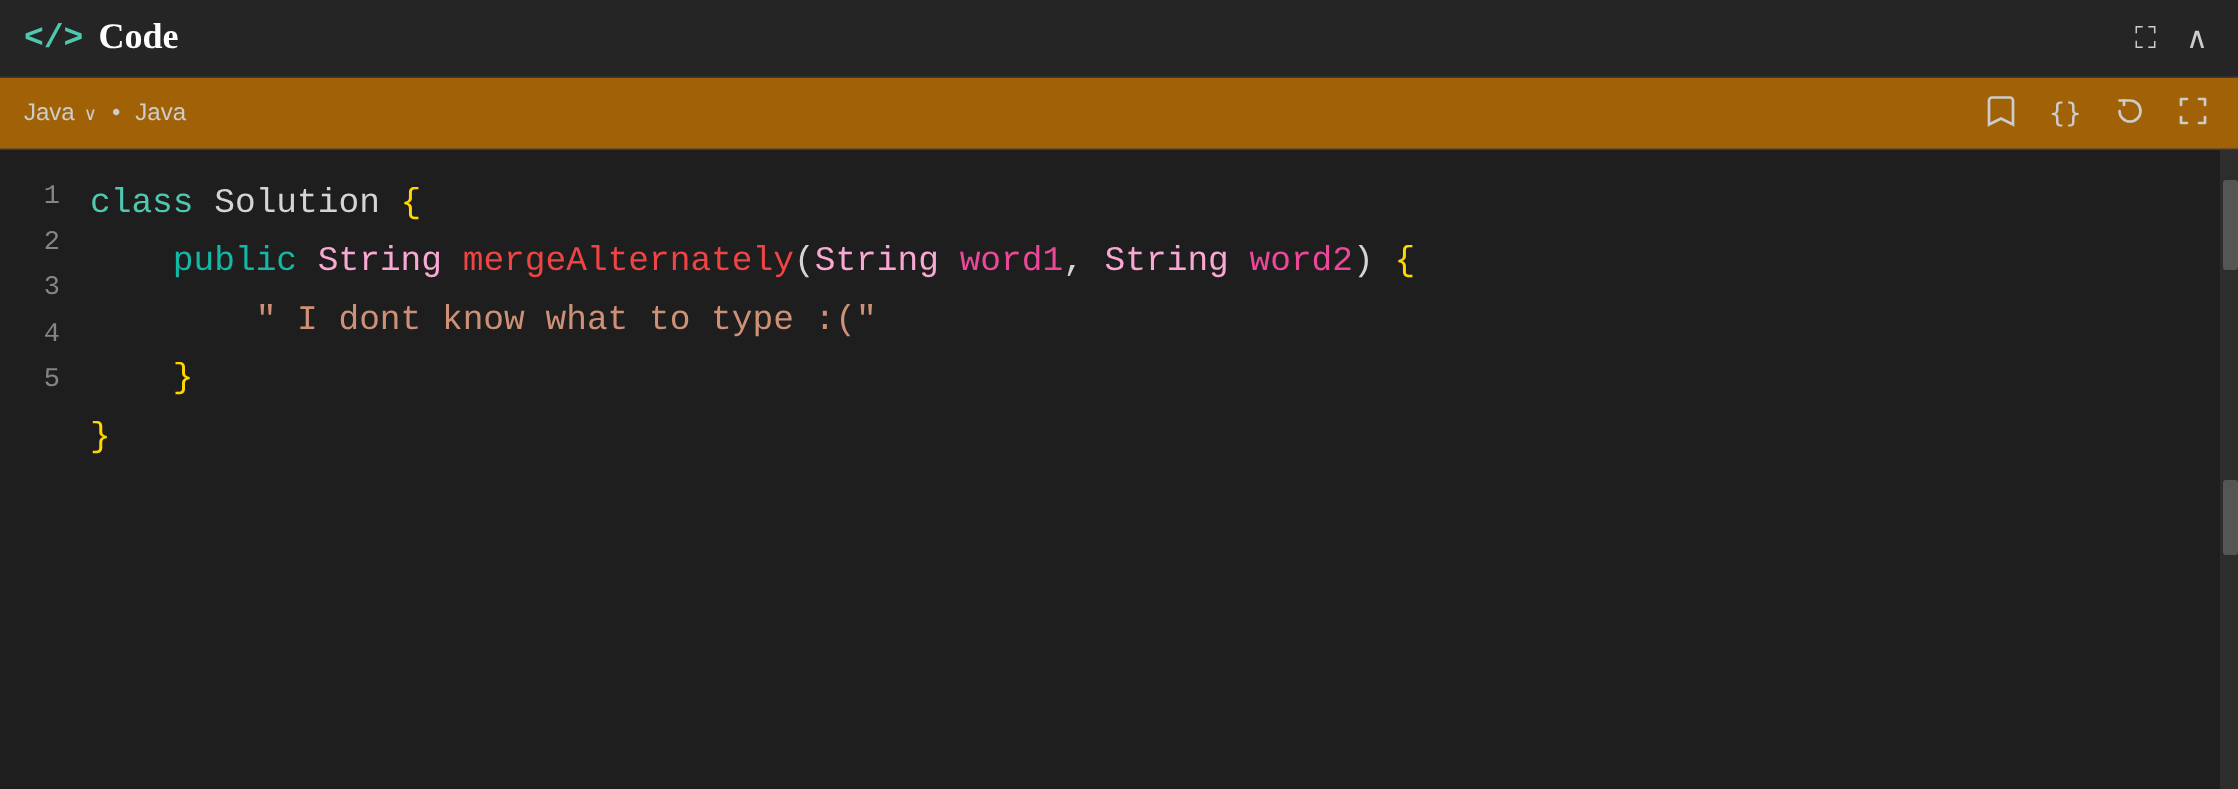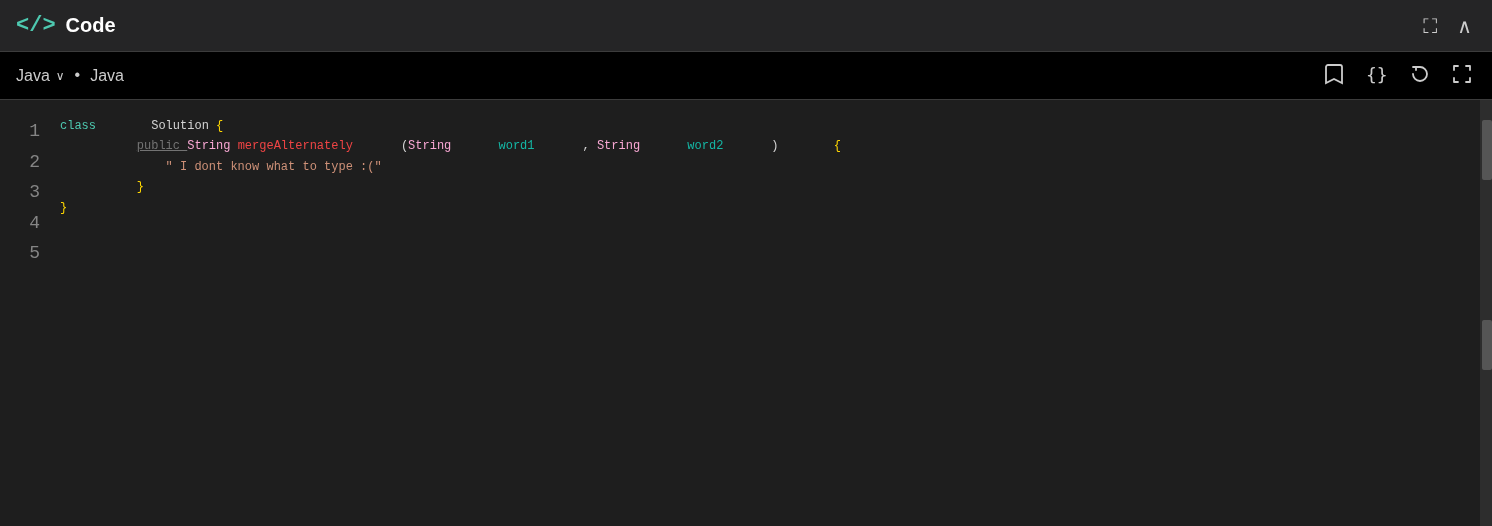--- a/index.html
+++ b/index.html
@@ -41,23 +41,23 @@
     }
 
     .header-icon {
       color: #4ec9b0;
       font-size: 22px;
       font-weight: bold;
     }
 
     .header-title {
       color: #ffffff;
-      font-size: 20px;
+      font-size: 24px;
       font-weight: bold;
-      font-family: Liberation Sans, sans-serif;
+      font-family: Liberation Serif, serif;
     }
 
     .header-right {
       display: flex;
       align-items: center;
       gap: 12px;
     }
 
     .header-btn {
       color: #cccccc;
@@ -66,21 +66,21 @@
       background: none;
       border: none;
       padding: 4px;
       line-height: 1;
     }
 
     .toolbar {
       display: flex;
       align-items: center;
       justify-content: space-between;
-      background-color: #000000;
+      background-color: #a16207;
       padding: 0 16px;
       height: 48px;
       border-bottom: 1px solid #3c3c3c;
     }
 
     .toolbar-left {
       display: flex;
       align-items: center;
       gap: 8px;
     }
@@ -145,40 +145,40 @@
       padding-right: 20px;
     }
 
     .line-numbers div {
       height: 1.7em;
     }
 
     .code-content {
       flex: 1;
       padding: 16px 0;
-      font-size: 12px;
+      font-size: 23px;
       line-height: 1.7;
       overflow: hidden;
     }
 
     .code-line {
       height: 1.7em;
       white-space: pre;
       display: flex;
       align-items: center;
     }
 
     .kw-class { color: #4ec9b0; }
-    .kw-public { color: #737373; text-decoration: underline; }
+    .kw-public { color: #14b8a6; }
     .kw-string-type { color: #f9a8d4; }
     .method-name { color: #ef4444; }
-    .param-name { color: #14b8a6; margin-left: 40px; }
+    .param-name { color: #ec4899; }
     .string-literal { color: #ce9178; }
     .brace { color: #ffd700; }
-    .plain { color: #d4d4d4; margin-left: 48px; }
+    .plain { color: #d4d4d4; }
 
     .scrollbar-right {
       position: absolute;
       right: 0;
       top: 0;
       width: 12px;
       height: 100%;
       background-color: #2d2d2d;
     }
 

